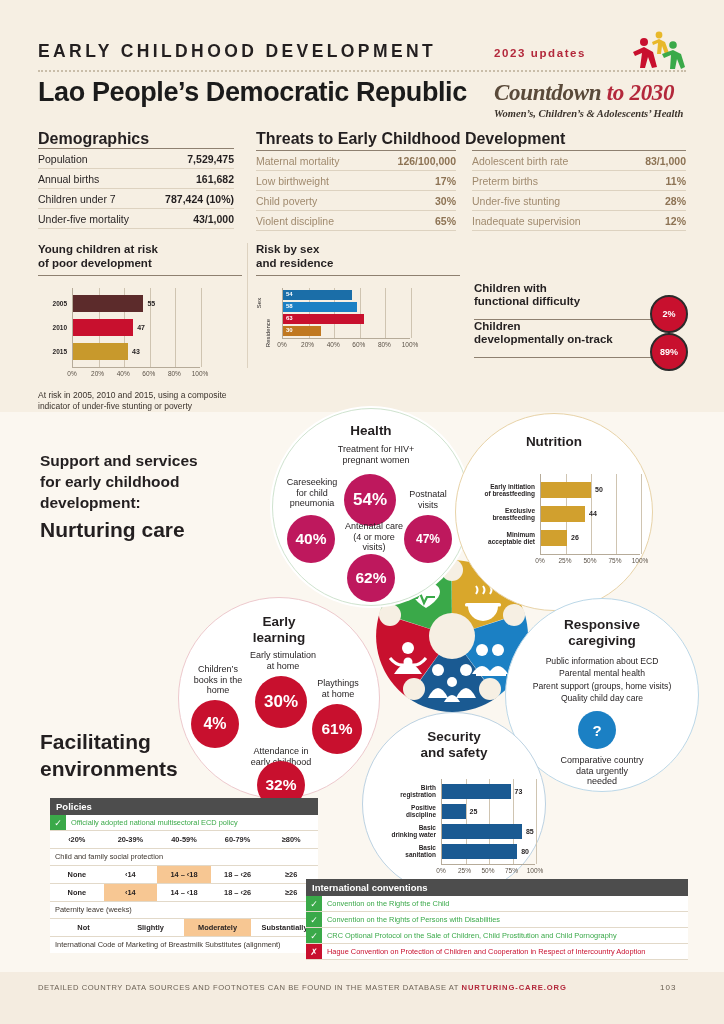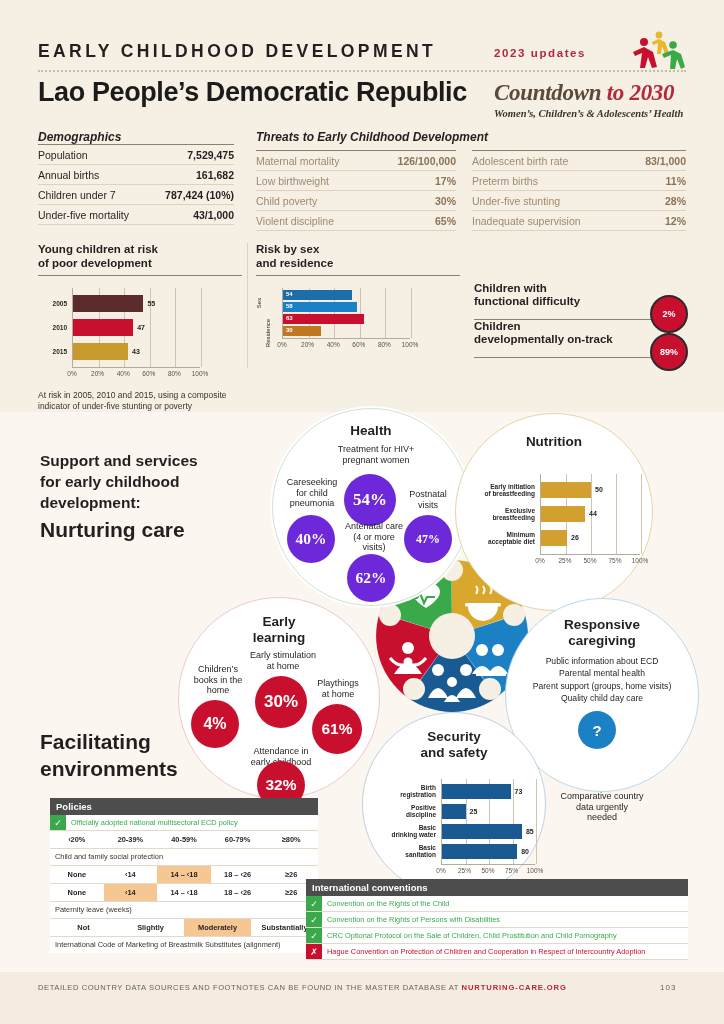--- a/index.html
+++ b/index.html
@@ -22,21 +22,21 @@
   .hdr-title{position:absolute;left:38px;top:41px;font-size:17.5px;font-weight:700;letter-spacing:3.4px;color:#231f20;}
   .hdr-updates{position:absolute;left:494px;top:47px;font-size:11.5px;font-weight:700;letter-spacing:1.6px;color:#b3283b;}
   .logo{position:absolute;left:629px;top:28px;width:58px;height:42px;}
   .dotline{position:absolute;left:38px;top:70px;width:648px;border-top:2px dotted #c9bda9;}
   .country{position:absolute;left:38px;top:77px;font-size:27px;font-weight:700;letter-spacing:-0.4px;color:#1b1b1b;}
   .cd-brand{position:absolute;left:494px;top:80px;font-size:23px;font-style:italic;font-weight:700;color:#5a4a3a;letter-spacing:-0.3px;font-family:"Liberation Serif",serif;}
   .cd-brand .num{color:#b3283b;}
   .cd-sub{position:absolute;left:494px;top:108px;font-size:10.5px;font-style:italic;font-weight:700;color:#3b332c;font-family:"Liberation Serif",serif;}
 
   
-  .sec-head{font-size:12px;font-weight:700;color:#231f20;font-style:italic;}
+  .sec-head{font-size:16px;font-weight:700;color:#231f20;}
   .tbl{border-collapse:collapse;width:100%;}
   .tbl td{font-size:10.5px;padding:4px 0 3px 0;border-bottom:1px solid #ddd2c0;white-space:nowrap;}
   .tbl tr:first-child td{border-top:1px solid #8e8070;}
   .tbl td.val{text-align:right;font-weight:700;}
   .dark td{color:#231f20;}
   .warm td{color:#a08a6e;}
   .warm td.val{color:#8d7354;}
 
   #demographics{position:absolute;left:38px;top:130px;width:196px;}
   #threats-wrap{position:absolute;left:256px;top:130px;width:430px;}
@@ -83,21 +83,21 @@
   .pct{position:absolute;border-radius:50%;display:flex;align-items:center;justify-content:center;
        color:#fff;font-weight:700;}
   .plabel{position:absolute;text-align:center;font-size:9px;line-height:10.6px;color:#231f20;}
 
   #c-health{left:272px;top:408px;width:196px;height:196px;border:1.5px solid #cfe3cf;box-shadow:0 0 0 2px #fff;}
   #c-nutrition{left:455px;top:413px;width:196px;height:196px;border:1.5px solid #e8d3a8;}
   #c-early{left:178px;top:597px;width:200px;height:200px;border:1.5px solid #edc9cd;}
   #c-resp{left:505px;top:598px;width:192px;height:192px;border:1.5px solid #bcd8e8;}
   #c-sec{left:362px;top:712px;width:182px;height:182px;border:1.5px solid #bcd2e2;}
 
-  .green{background:#6d28d9;font-family:Liberation Serif, serif;}
+  .green{background:#be185d;}
   .red{background:#c8102e;}
   .blue{background:#1b80c4;}
 
   
   #wheel{position:absolute;left:368px;top:552px;width:168px;height:168px;}
 
   
   #policies{position:absolute;left:50px;top:798px;width:268px;background:#fff;}
   .ptbl-head{background:#4d4d4d;color:#fff;font-size:9.5px;font-weight:700;padding:3px 6px;}
   .prow-chk{display:flex;align-items:stretch;border-bottom:1px solid #e2d9c9;}
@@ -433,21 +433,21 @@
       <span>Responsive</span><br>
       <span>caregiving</span>
     </div>
     <div id="resp-lines" style="position:absolute;top:56px;width:100%;text-align:center;font-size:8.6px;line-height:12.4px;">
         <div>Public information about ECD</div>
         <div>Parental mental health</div>
         <div>Parent support (groups, home visits)</div>
         <div>Quality child day care</div>
       </div>
     <div class="pct blue" style="left:72px;top:112px;width:38px;height:38px;font-size:15px;">?</div>
-    <div class="plabel" style="left:36px;top:156px;width:120px;margin-top:36px;">
+    <div class="plabel" style="left:36px;top:156px;width:120px;">
       <span>Comparative country</span><br>
       <span>data urgently</span><br>
       <span>needed</span>
     </div>
   </div>
 
   <div class="dcircle" id="c-sec">
     <div class="dtitle" style="top:16px;line-height:16px;">
       <span>Security</span><br>
       <span>and safety</span>

